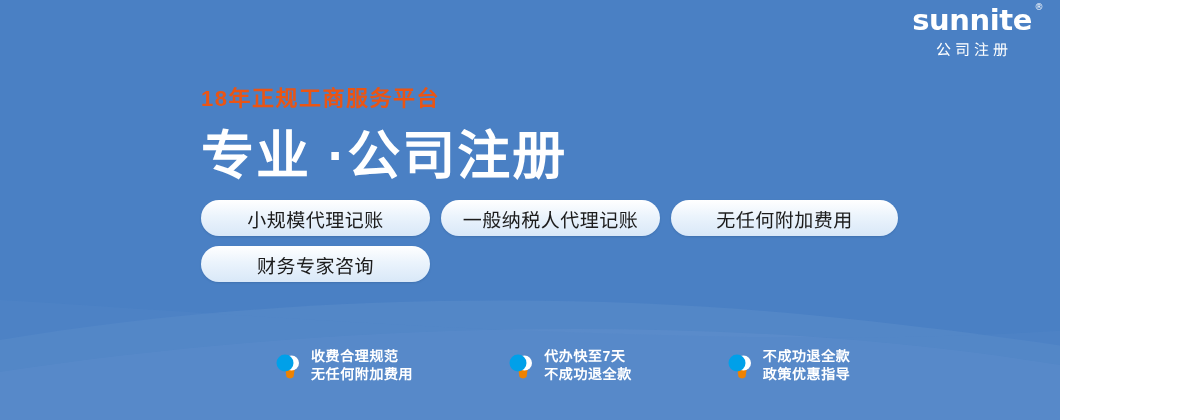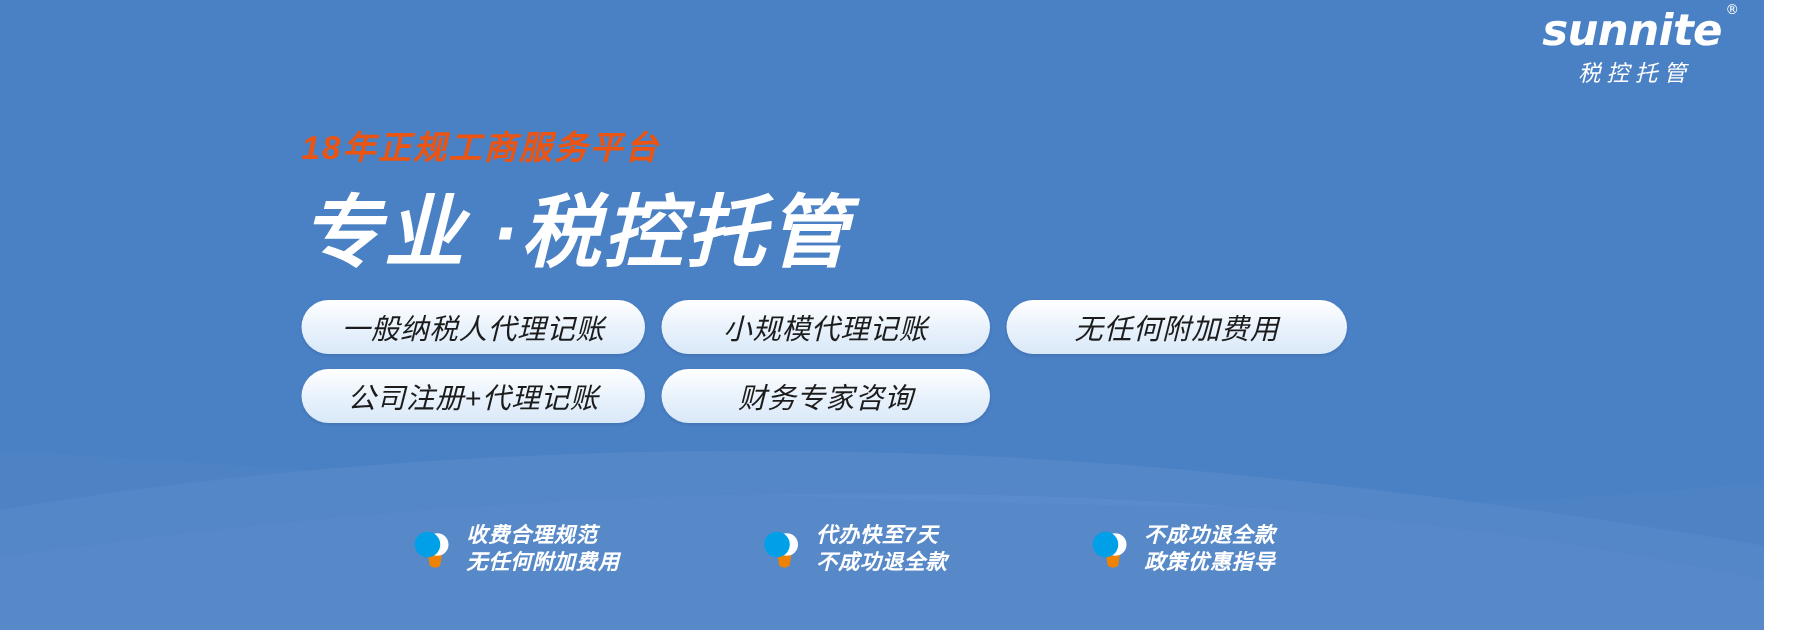--- a/index.html
+++ b/index.html
@@ -7,25 +7,24 @@
     margin: 0;
     padding: 0;
     background: #ffffff;
   }
   body {
     font-family: "Liberation Sans", "DejaVu Sans", sans-serif;
   }
 
   .banner {
     position: relative;
-    width: 1176px;
+    width: 1060px;
     height: 420px;
     overflow: hidden;
     background: #000000;
-    font-style: italic;
   }
 
   
   .bg-waves {
     position: absolute;
     inset: 0;
     width: 1200px;
     height: 420px;
     display: block;
   }
@@ -157,33 +156,32 @@
     <path d="M0,340 C260,296 560,290 820,316 C980,332 1110,352 1200,368 L1200,420 L0,420 Z" fill="#5b8dcb" opacity="0.55"></path>
     <path d="M0,372 C240,336 520,318 800,336 C980,348 1110,372 1200,392 L1200,420 L0,420 Z" fill="#6190cd" opacity="0.5"></path>
     <path d="M0,300 C200,312 420,330 700,336 C920,341 1080,333 1200,318 L1200,420 L0,420 Z" fill="#5288c8" opacity="0.35"></path>
   </svg>
 
   <div class="logo">
     <div class="logo-wordmark">
       <span>sunnite</span>
       <span class="logo-reg">®</span>
     </div>
-    <div class="logo-cn">税控托管</div>
+    <div class="logo-cn">公司注册</div>
   </div>
 
   <div class="headline-block">
     <div class="eyebrow">18年正规工商服务平台</div>
-    <div class="title">专业 ·税控托管</div>
+    <div class="title">专业 ·公司注册</div>
   </div>
 
   <div class="tag-grid">
+    <div class="tag">小规模代理记账</div>
     <div class="tag">一般纳税人代理记账</div>
-    <div class="tag">小规模代理记账</div>
     <div class="tag">无任何附加费用</div>
-    <div class="tag">公司注册+代理记账</div>
     <div class="tag">财务专家咨询</div>
   </div>
 
   <div class="features">
 
     <div class="feature">
       <svg class="feature-icon" viewBox="0 0 28 30" aria-hidden="true">
         <path d="M11 16 L21 16 L19.5 26 A5 5 0 0 1 12.5 26 Z" fill="#ef8200"></path>
         <circle cx="17.5" cy="12" r="7.5" fill="#ffffff"></circle>
         <circle cx="11" cy="12" r="8.5" fill="#00a0e9"></circle>

